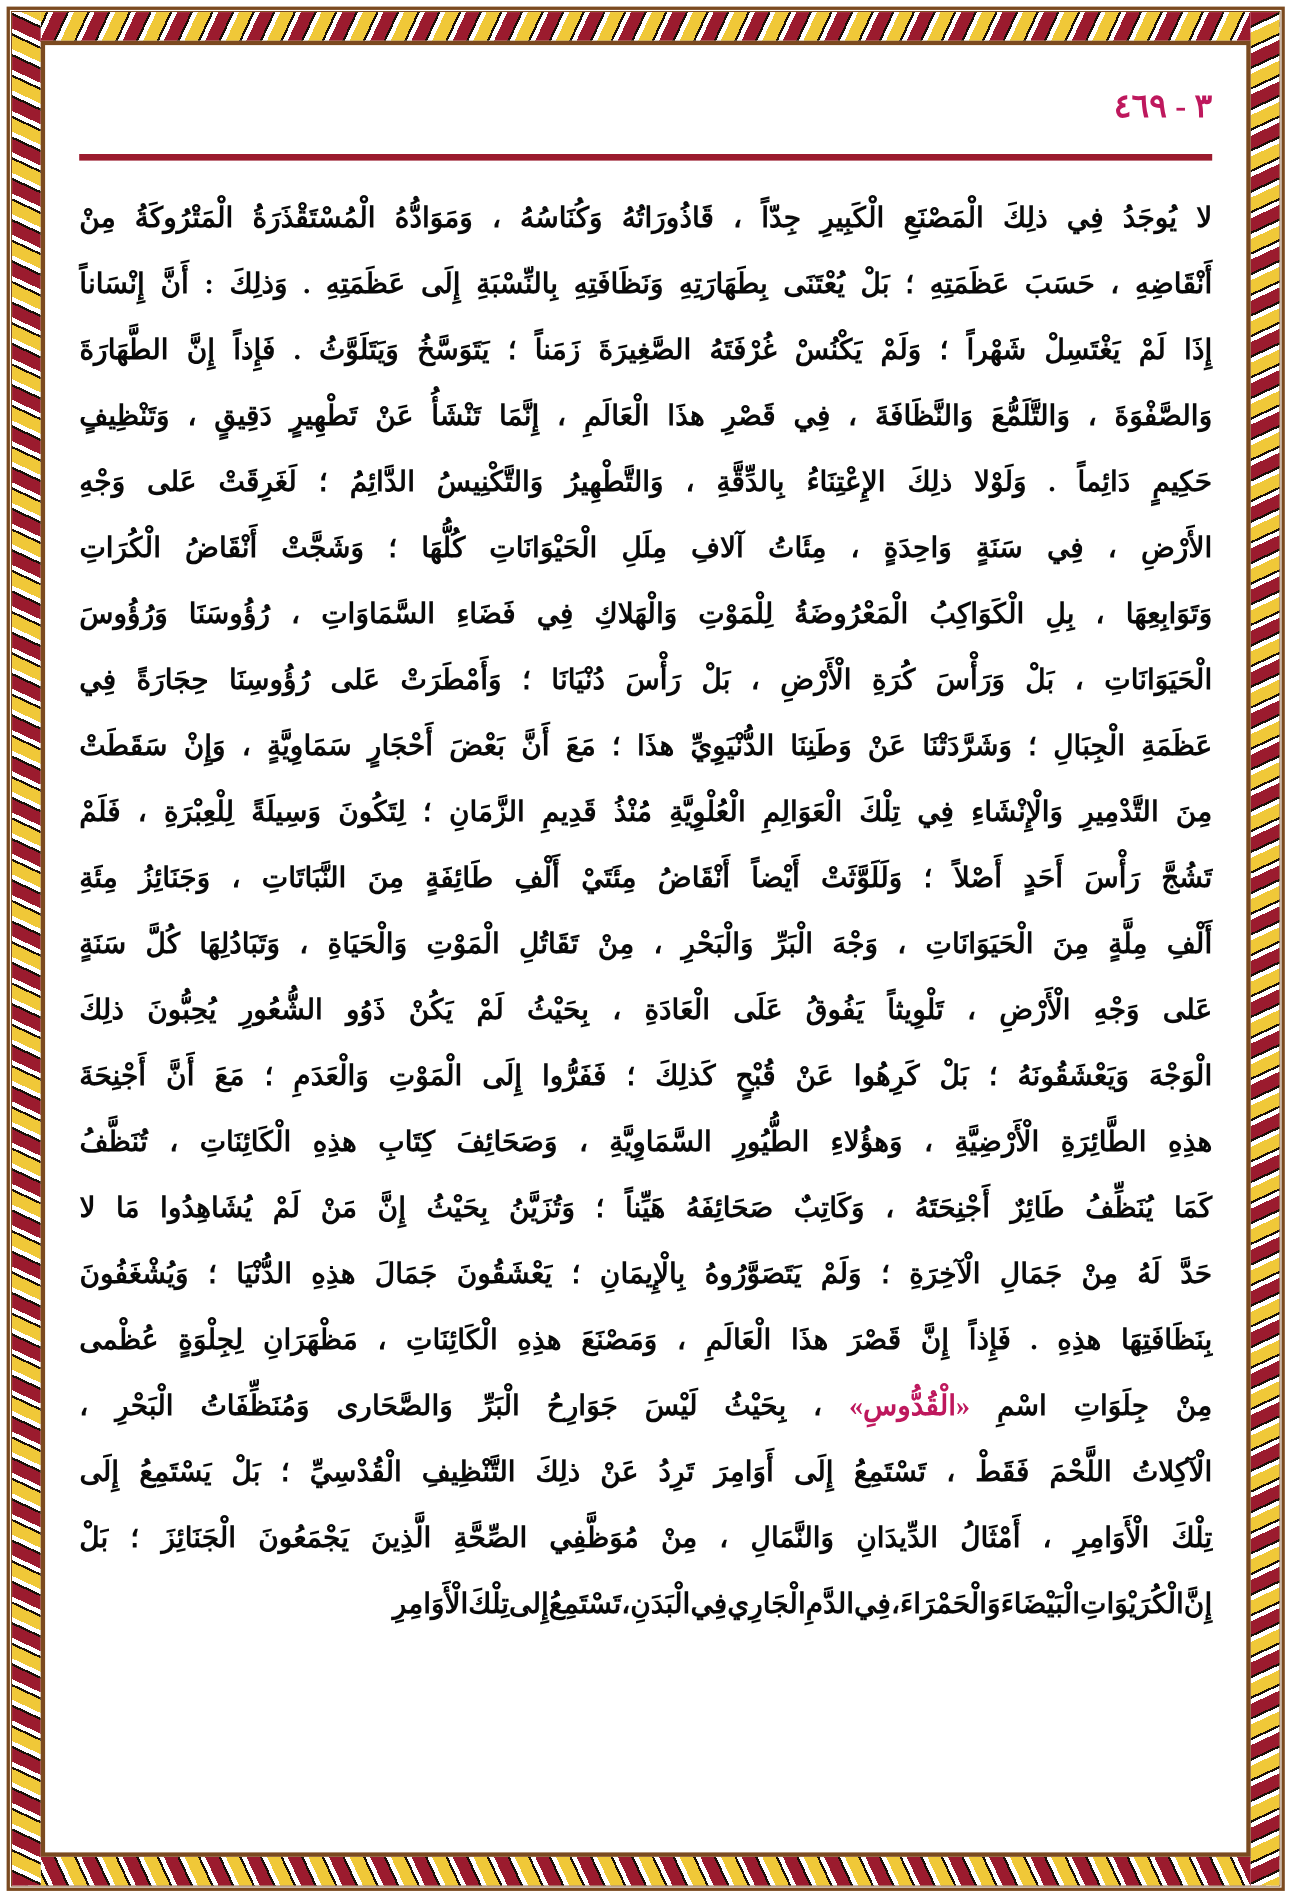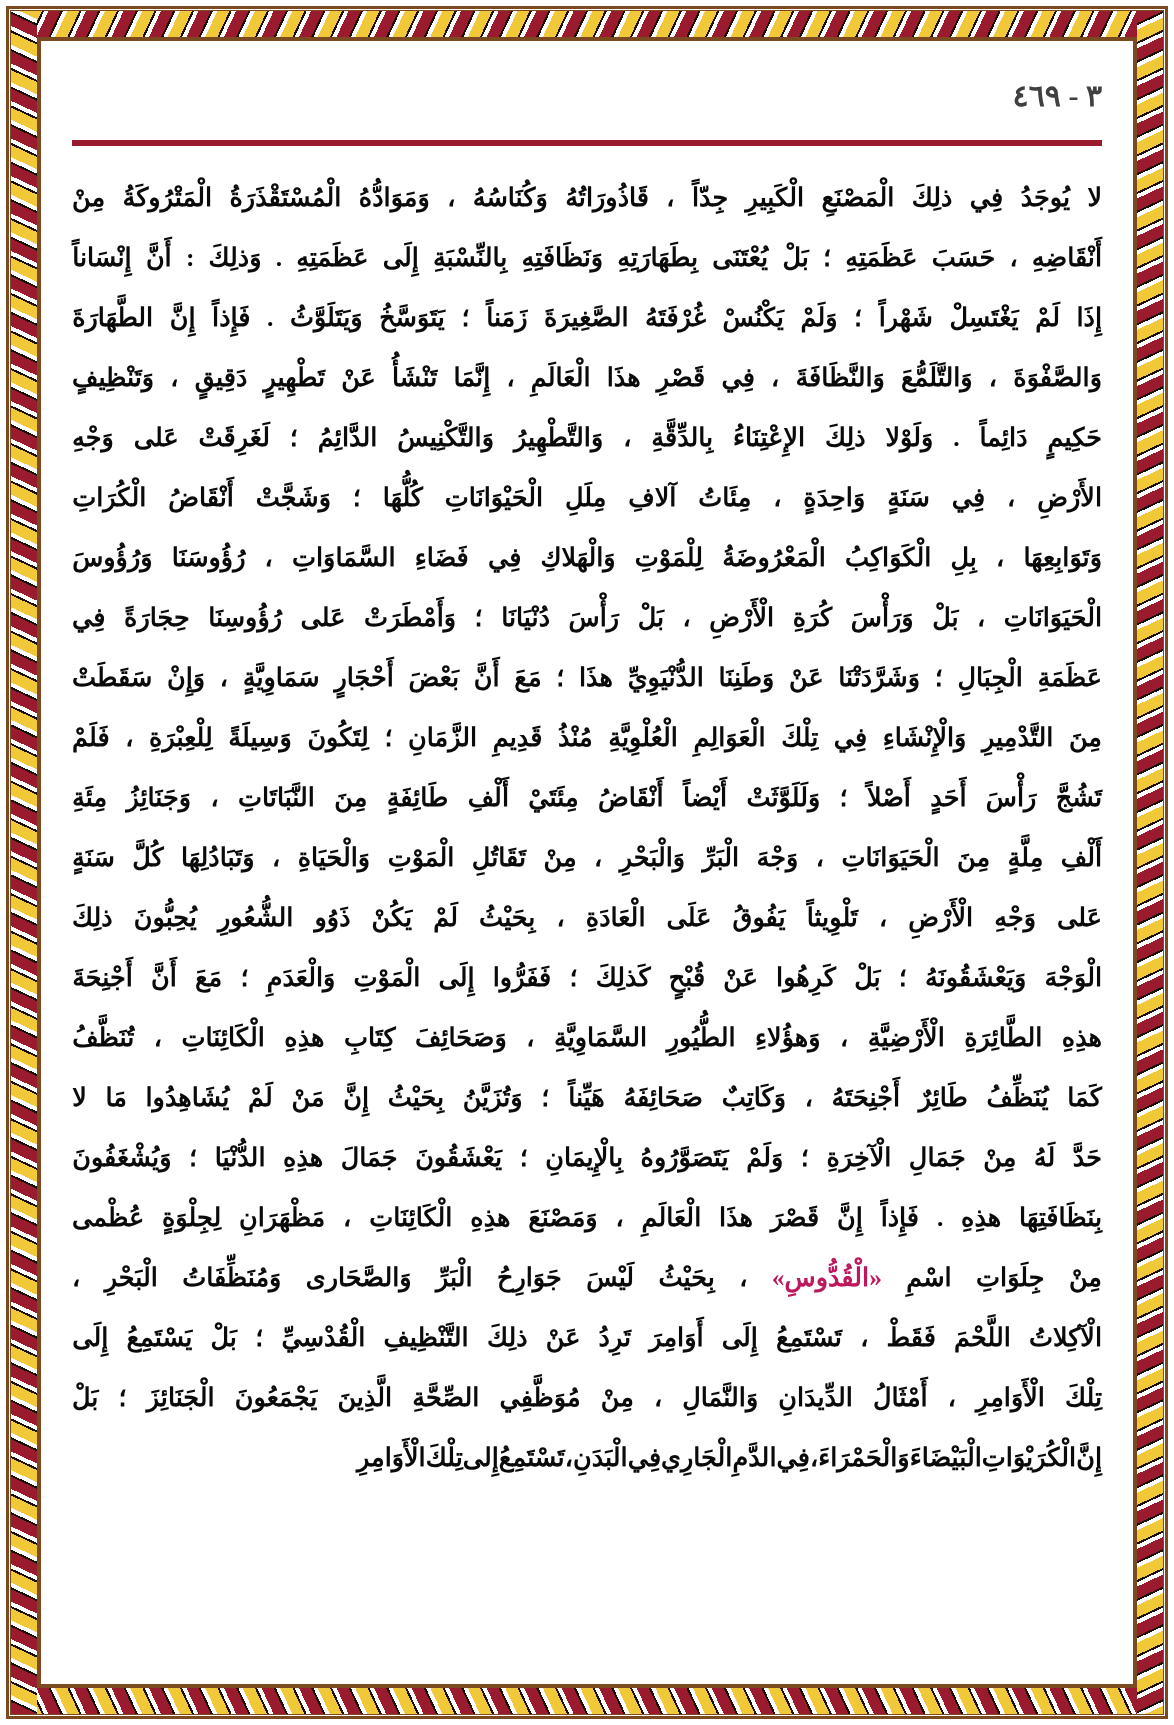--- a/index.html
+++ b/index.html
@@ -138,21 +138,21 @@
     font-size: 31px;
     font-weight: bold;
     line-height: 1.25;
     white-space: nowrap;
     padding-top: 8px;
     font-family: "Liberation Serif", "DejaVu Serif", serif;
   }
 
   .header-pageno {
     flex: 0 0 auto;
-    color: #404040;
+    color: #be185d;
     font-size: 30px;
     font-weight: bold;
     padding-top: 10px;
     padding-left: 10px;
     direction: rtl;
     unicode-bidi: isolate;
     white-space: nowrap;
     font-family: "Liberation Serif", "DejaVu Serif", serif;
   }
 

